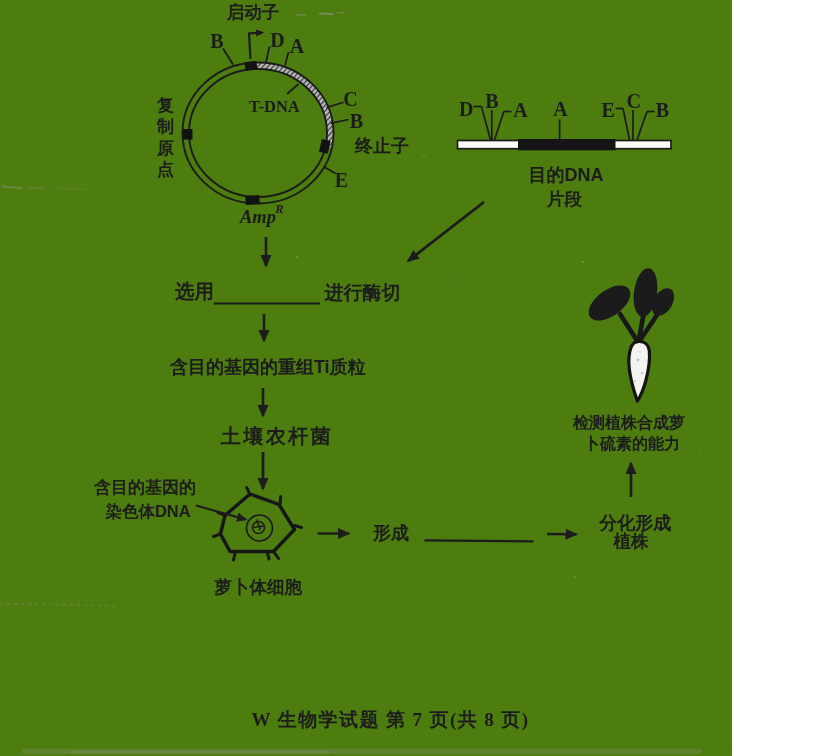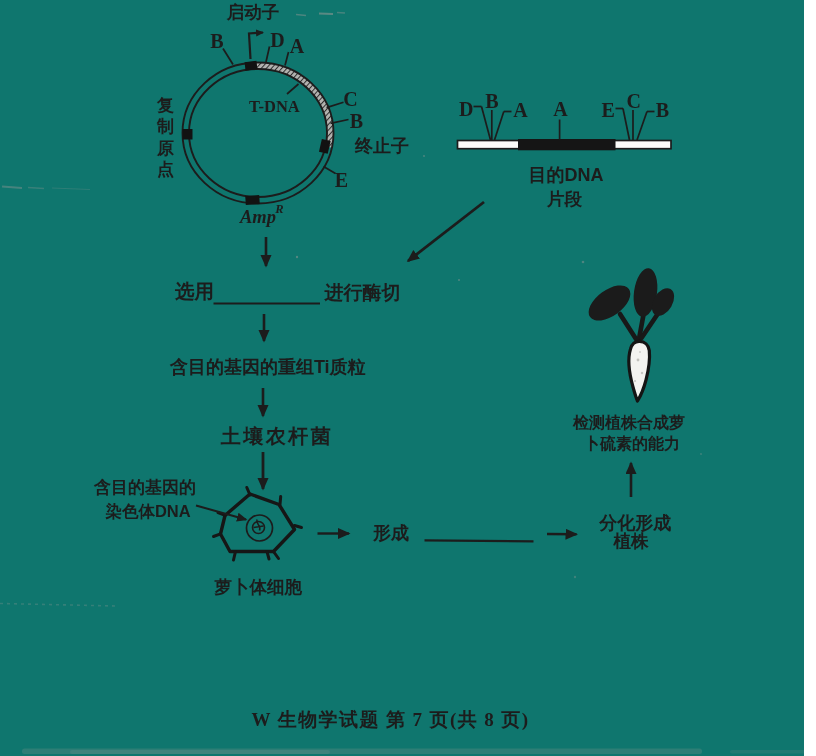--- a/index.html
+++ b/index.html
@@ -1,18 +1,18 @@
 <!DOCTYPE html>
 <html><head>
 <meta charset="utf-8">
 <style>
   html,body{margin:0;padding:0;background:#ffffff;}
   .page{
-    position:relative;width:804px;height:756px;overflow:hidden;
-    background:#0f766e;
+    position:relative;width:732px;height:756px;overflow:hidden;
+    background:#4d7c0f;
   }
   svg{display:block;filter:blur(0.22px);}
   text{fill:#1c1c1c;}
   .cjk{font-family:"Liberation Sans",sans-serif;font-weight:700;}
   .lat{font-family:"Liberation Serif",serif;font-weight:700;}
   .ital{font-family:"Liberation Serif",serif;font-style:italic;font-weight:700;}
   .footerf{font-family:"Liberation Serif",serif;font-weight:700;}
 </style>
 </head>
 <body>

